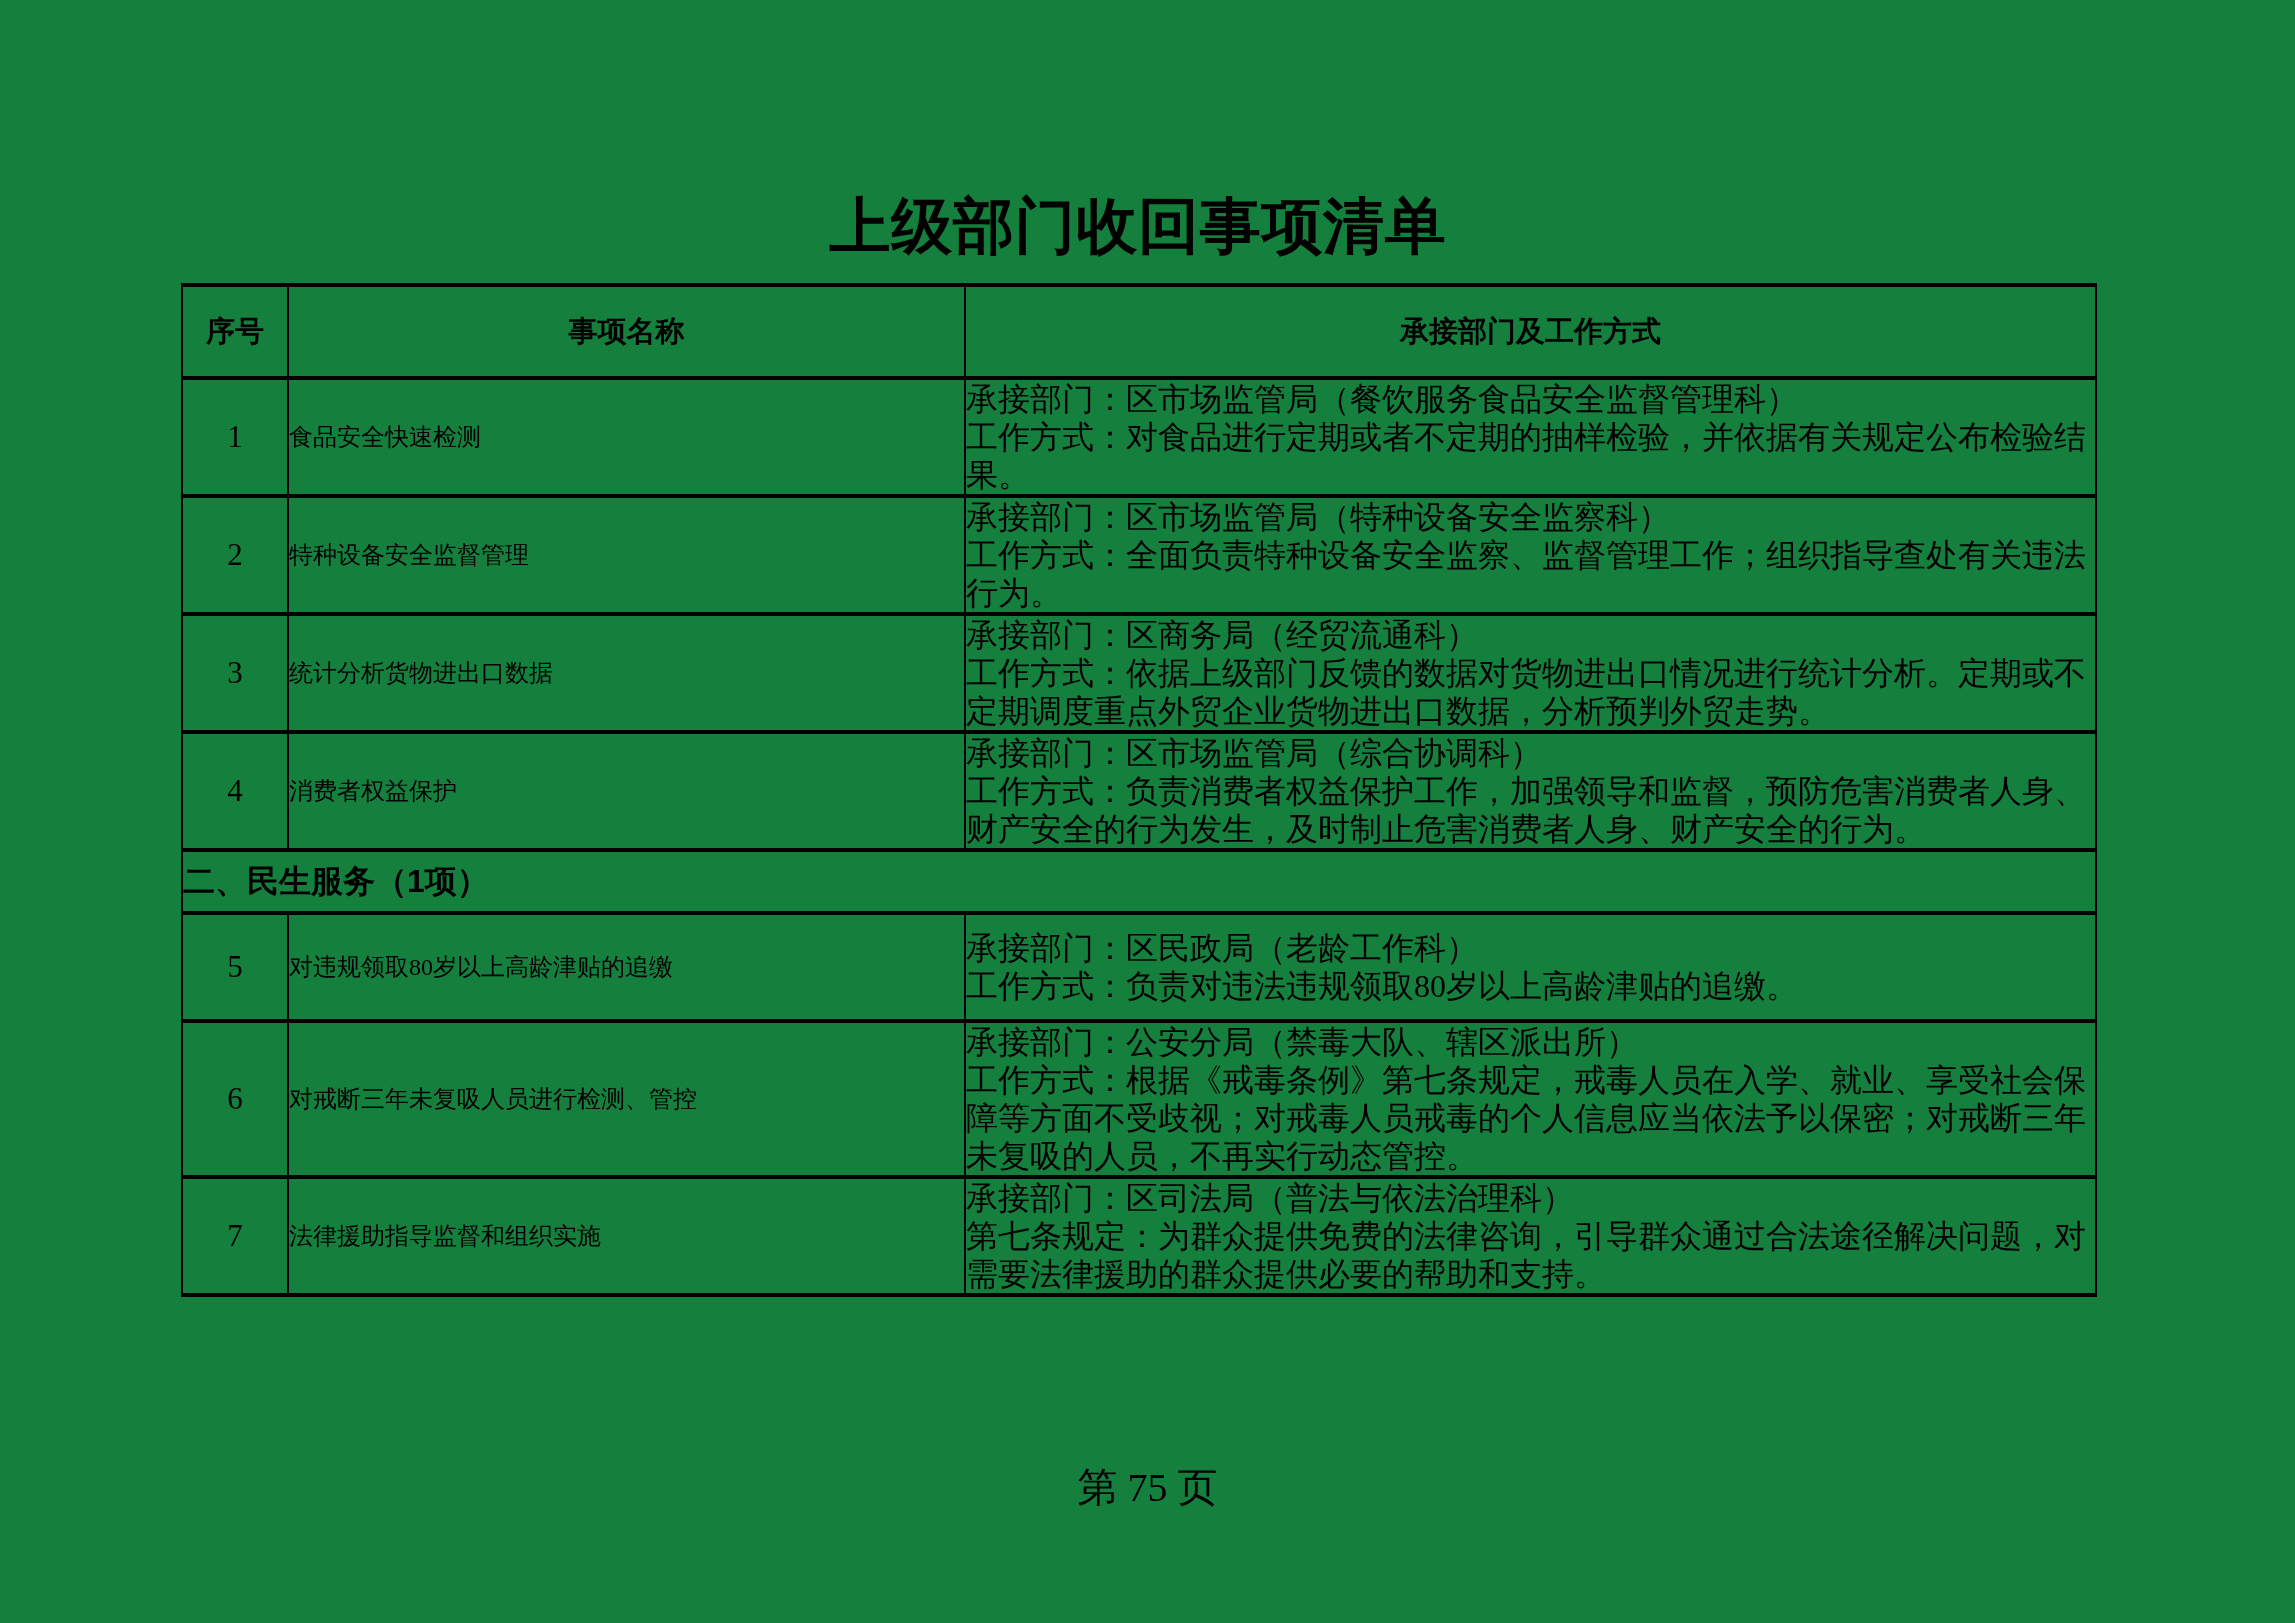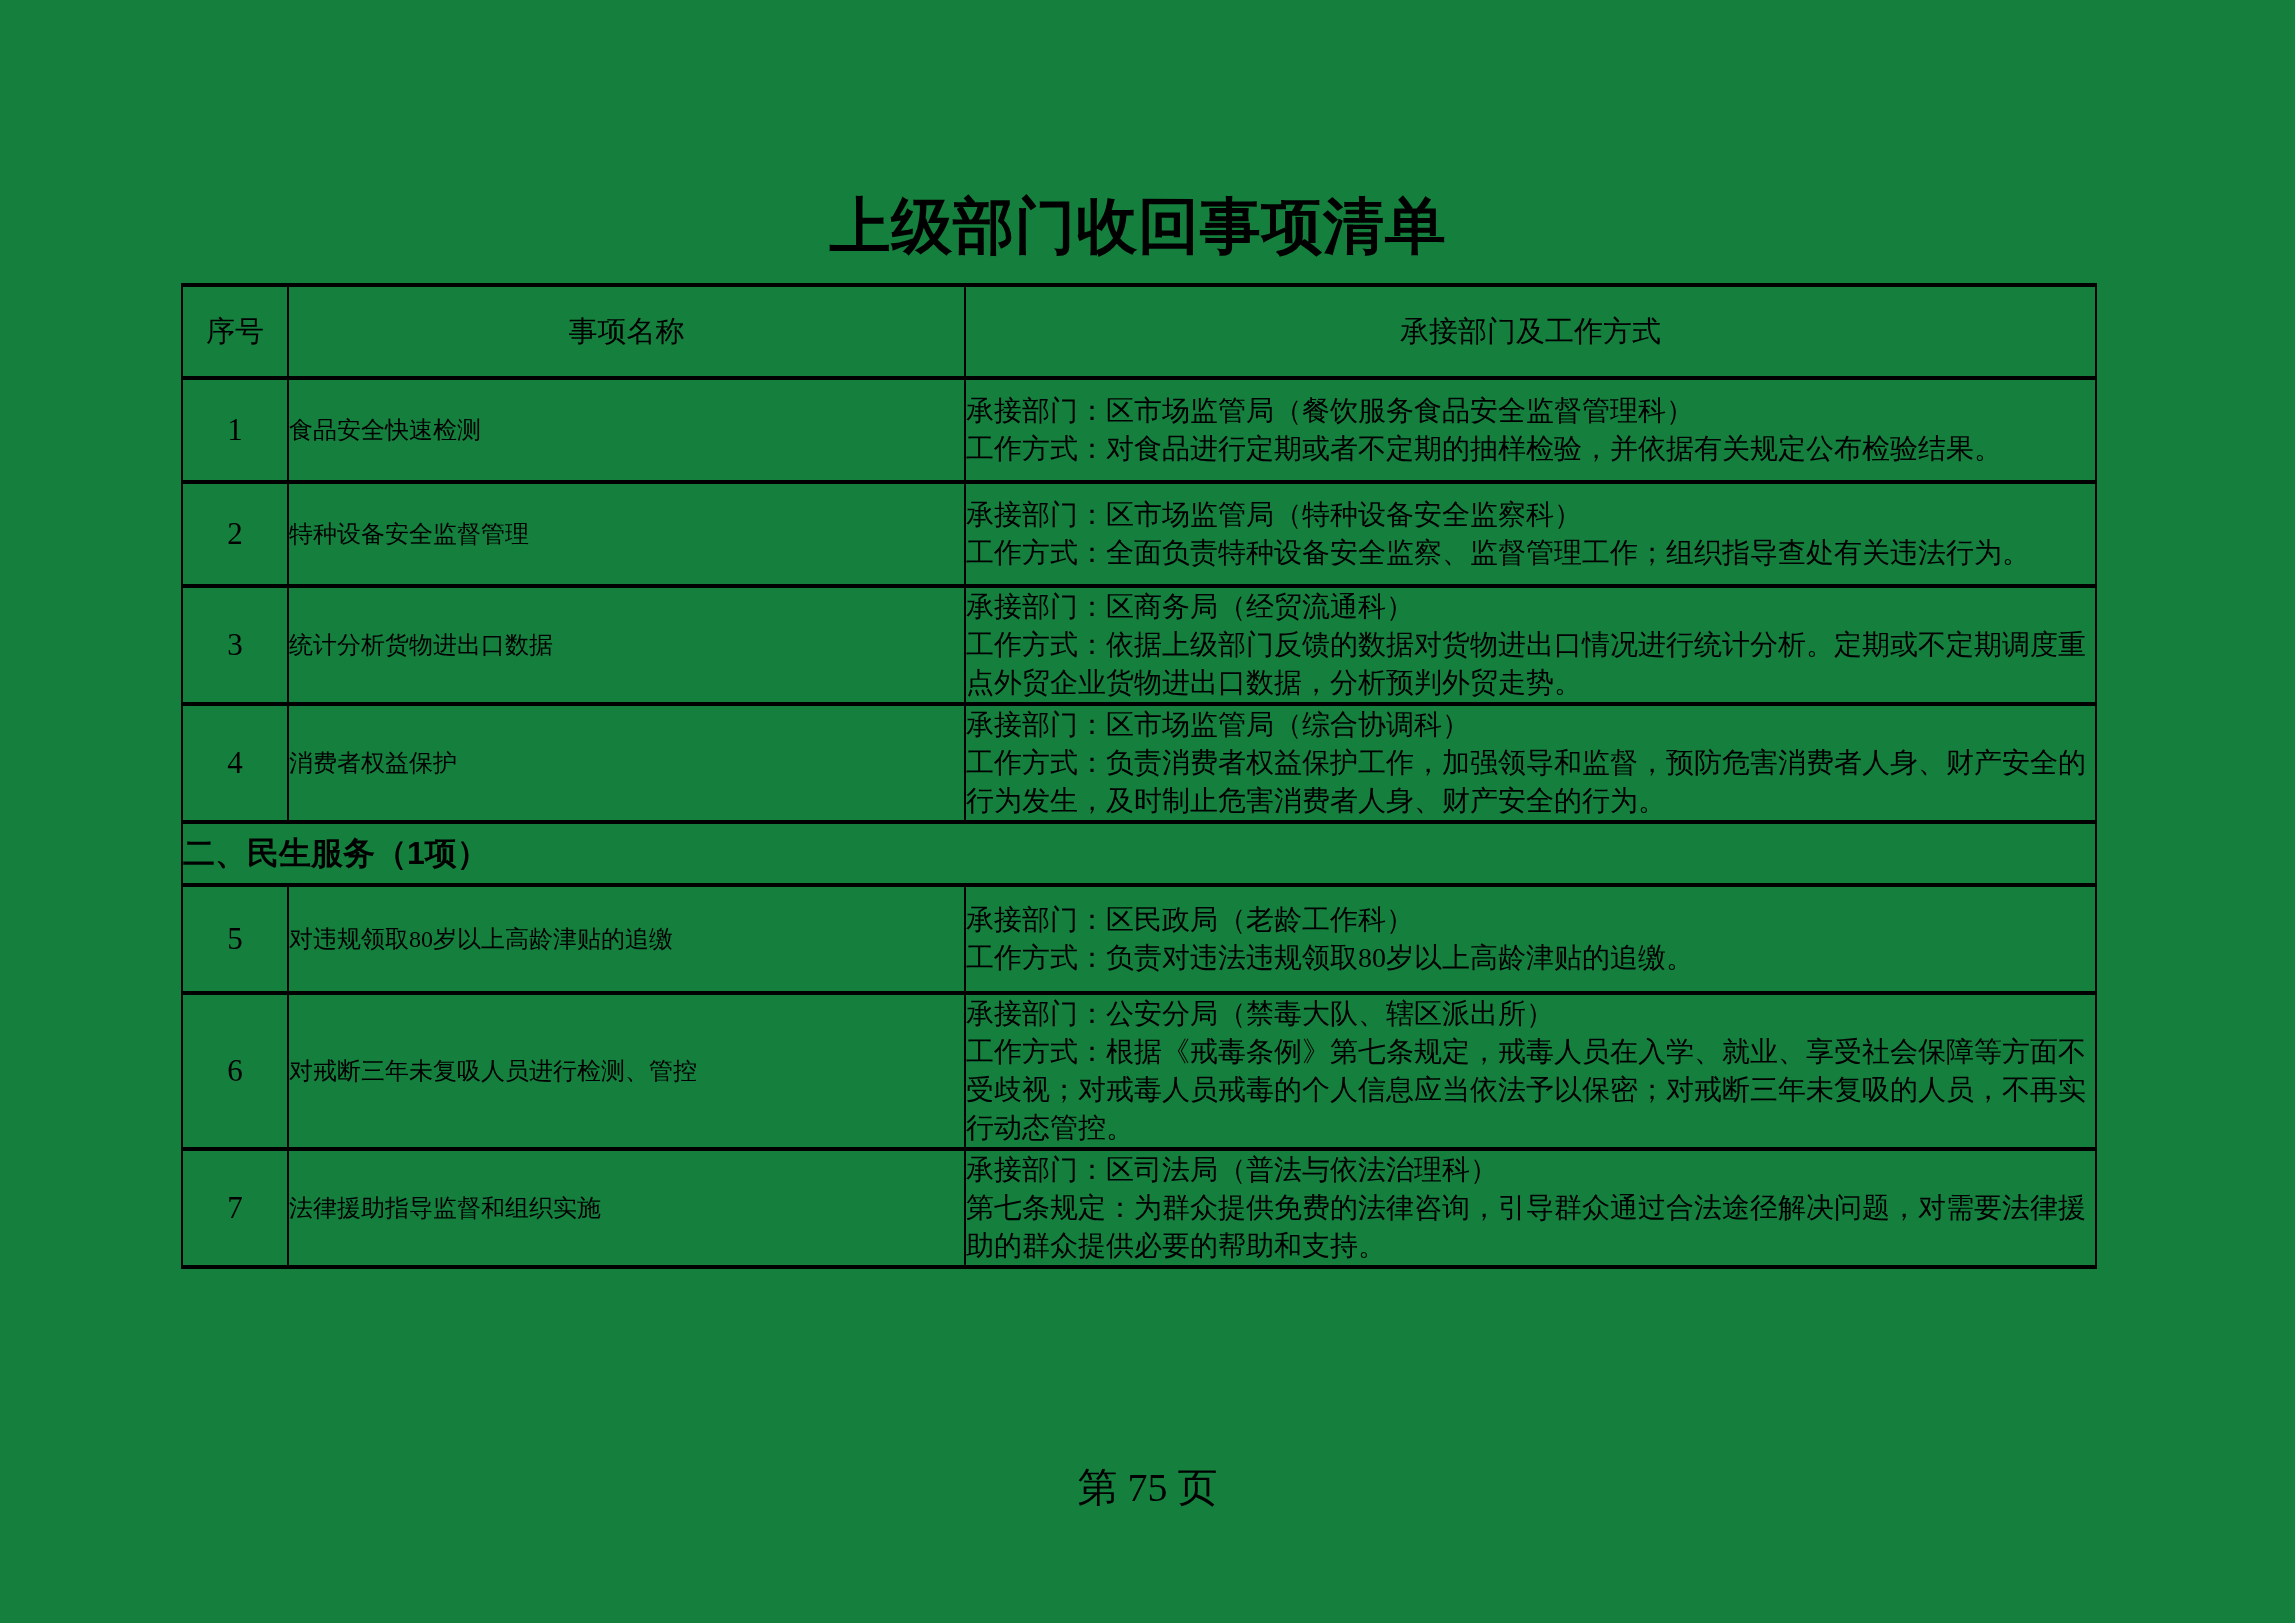--- a/index.html
+++ b/index.html
@@ -40,21 +40,21 @@
   #list-table td {
     border: 2.7px solid #000000;
     border-top-width: 4.1px;
     border-bottom-width: 4.1px;
     vertical-align: middle;
     padding: 0;
   }
   tr.header-row td {
     text-align: center;
     font-family: "Liberation Sans", "DejaVu Sans", sans-serif;
-    font-weight: normal;
+    font-weight: bold;
     font-size: 29px;
   }
   tr.section-row td {
     font-family: "Liberation Sans", "DejaVu Sans", sans-serif;
     font-weight: bold;
     font-size: 32px;
     padding-left: 16.4px;
     text-align: left;
   }
   td.col-no {
@@ -62,21 +62,21 @@
     font-size: 31px;
     font-family: "Liberation Serif", "DejaVu Serif", serif;
   }
   td.col-name {
     font-size: 24px;
     padding-left: 11px;
     padding-right: 8.2px;
     text-align: left;
   }
   td.col-detail {
-    font-size: 28px;
+    font-size: 32px;
     padding-left: 11px;
     padding-right: 9.5px;
     text-align: left;
   }
   td.col-detail .detail-line {
     line-height: 38px;
   }
   #page-footer {
     position: absolute;
     top: 1460px;

